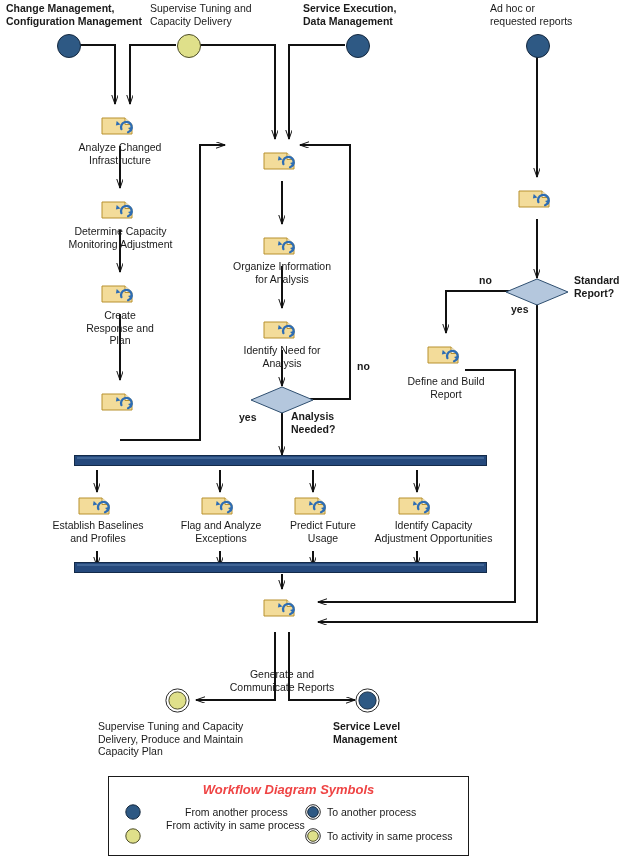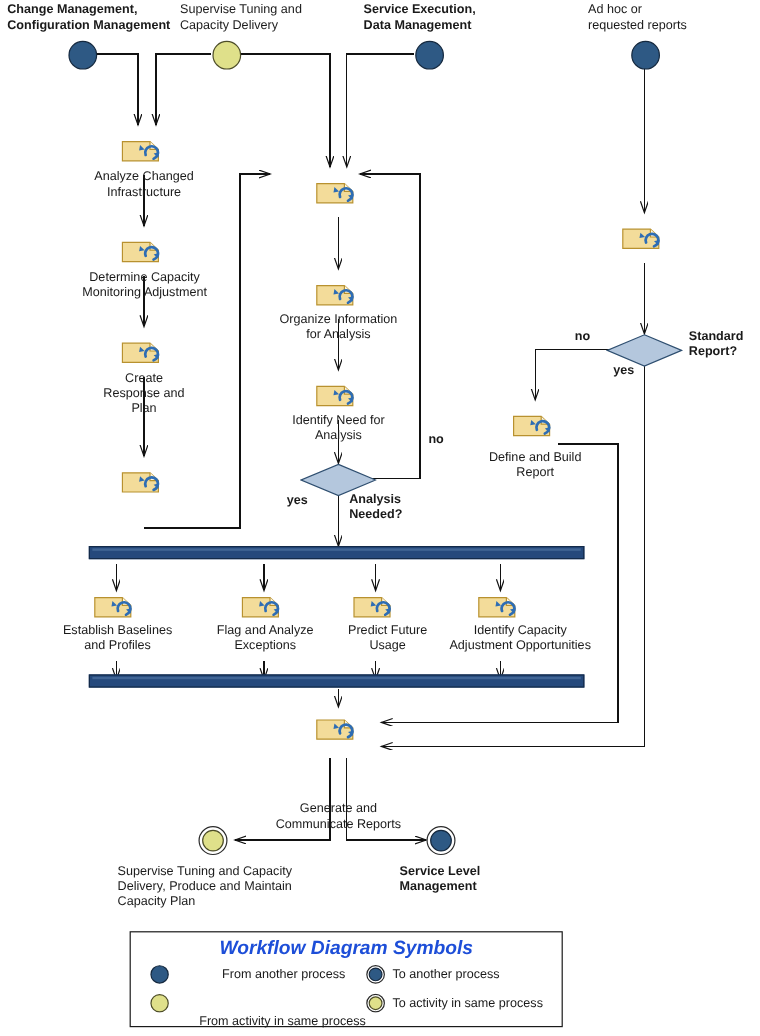--- a/index.html
+++ b/index.html
@@ -17,22 +17,22 @@
   .node.start{background:#2e5984;border:1px solid #15293f;}
   .node.start.y{background:#dfe08a;border:1px solid #4d4d28;}
 
   .act{position:absolute;width:38px;height:24px;}
   .bar{position:absolute;height:9px;background:#25497c;border:1px solid #132a49;}
   .bar::after{content:"";position:absolute;left:2px;top:1px;right:2px;height:2px;background:#4a6f9e;opacity:.75;}
 
   .diamond{position:absolute;}
 
   #legend{position:absolute;border:1px solid #1a1a1a;background:#ffffff;}
-  #legend-title{position:absolute;width:100%;text-align:center;color:#1d4ed8;font-style:italic;
-                font-weight:bold;font-size:16px;}
+  #legend-title{position:absolute;width:100%;text-align:center;color:#ef4444;font-style:italic;
+                font-weight:bold;font-size:13px;}
   .leg-item{position:absolute;font-size:10.5px;color:#1a1a1a;white-space:nowrap;}
   .leg-sym{position:absolute;}
 </style>
 </head>
 <body>
 
 <div id="canvas">
 
   <svg class="wires" viewBox="0 0 633 863">
     <defs>
@@ -382,21 +382,21 @@
         <circle cx="8" cy="8" r="5.3" fill="#2e5984" stroke="#15293f" stroke-width="1"></circle>
       </svg>
     </div>
     <div class="leg-item" style="left:218px;top:29px;">To another process</div>
 
     <div class="leg-sym" style="left:16px;top:51px;">
       <svg viewBox="0 0 16 16" width="16" height="16">
         <circle cx="8" cy="8" r="7.2" fill="#dfe08a" stroke="#4d4d28" stroke-width="1"></circle>
       </svg>
     </div>
-    <div class="leg-item" style="left:38px;top:68px;padding-left:19px;">From activity in same process</div>
+    <div class="leg-item" style="left:38px;top:42px;padding-left:19px;">From activity in same process</div>
 
     <div class="leg-sym" style="left:196px;top:51px;">
       <svg viewBox="0 0 16 16" width="16" height="16">
         <circle cx="8" cy="8" r="7.3" fill="#ffffff" stroke="#2b2b2b" stroke-width="1"></circle>
         <circle cx="8" cy="8" r="5.3" fill="#dfe08a" stroke="#4d4d28" stroke-width="1"></circle>
       </svg>
     </div>
     <div class="leg-item" style="left:218px;top:53px;">To activity in same process</div>
   </div>
 

